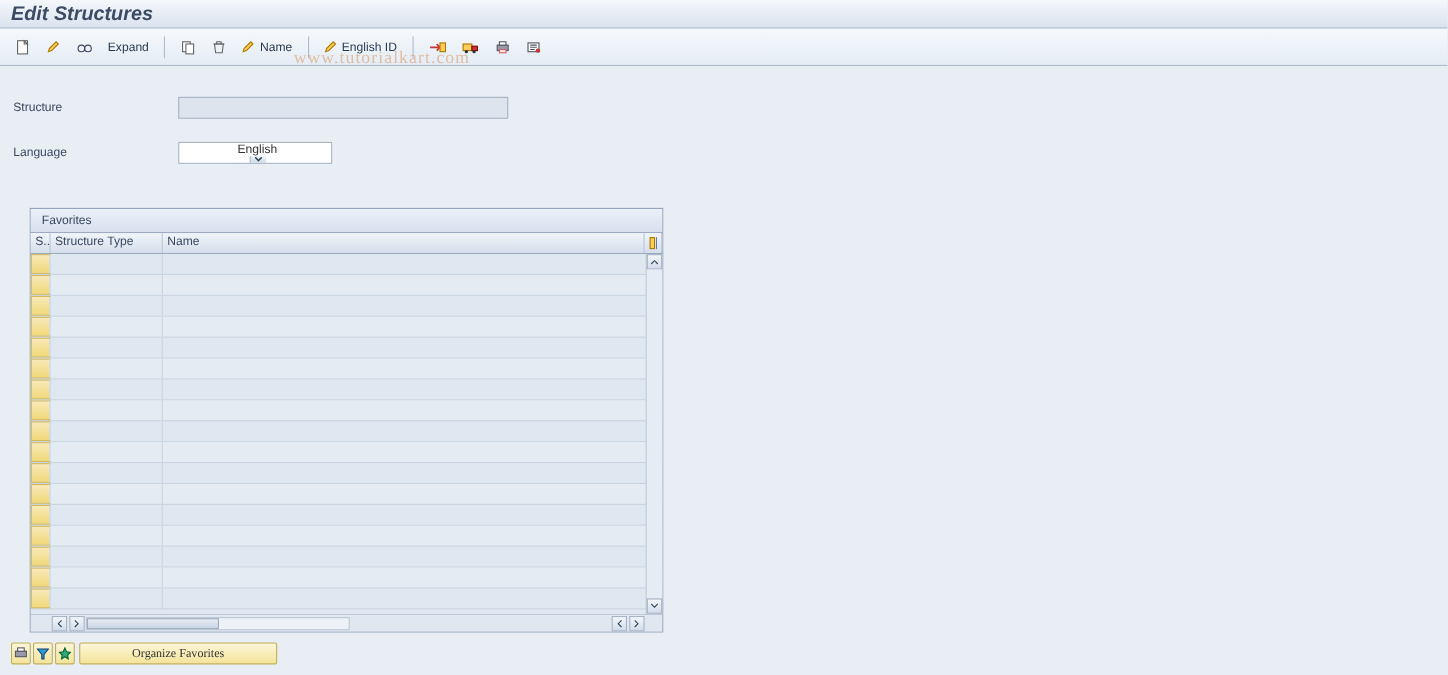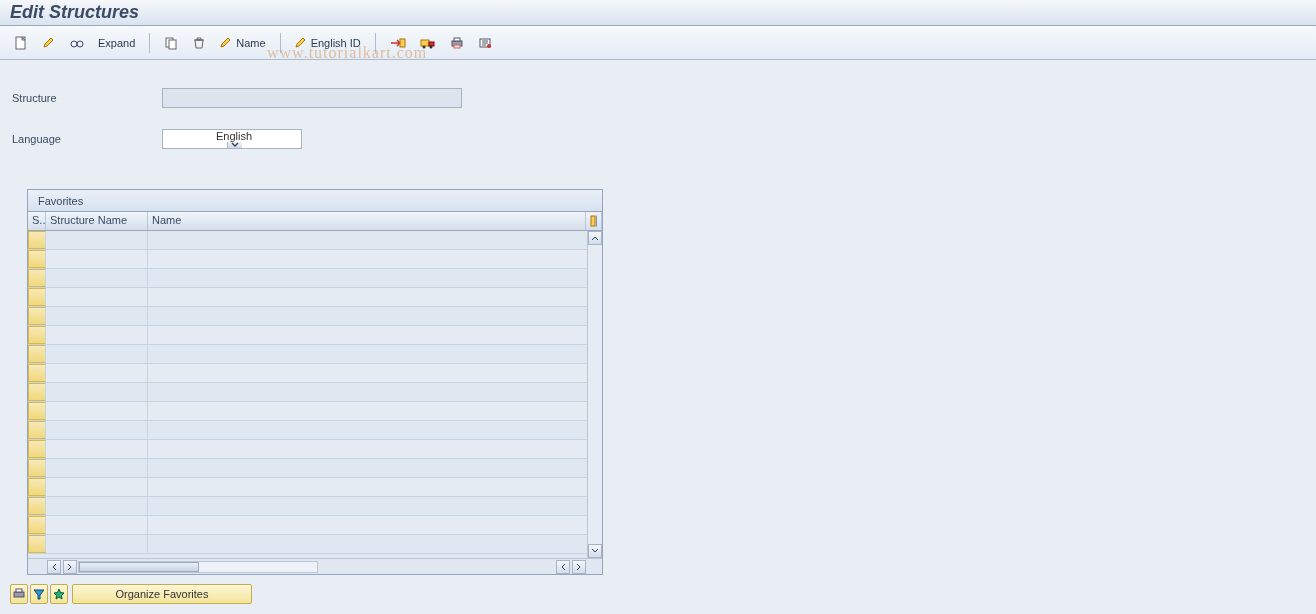--- a/index.html
+++ b/index.html
@@ -201,20 +201,21 @@
   }
   .hscroll-bar .hfill { flex:1; }
 
   .bottom-bar {
     position: absolute;
     left: 10px;
     bottom: 10px;
     display: flex;
     align-items: center;
     gap: 2px;
+    font-family: Liberation Serif, serif;
   }
   .icon-btn {
     width: 18px; height: 20px;
     background: linear-gradient(#fdf6d8,#f3e49a);
     border: 1px solid #c5ad4f;
     display:flex;align-items:center;justify-content:center;
     cursor:pointer;
     border-radius:2px;
   }
   .long-btn {
@@ -345,21 +346,21 @@
       </span>
     </div>
   </div>
 </div>
 
 <div class="table-ctr">
   <div class="table-title">Favorites</div>
   <div class="grid">
     <div class="grid-head">
       <div class="col col-s head">S..</div>
-      <div class="col col-type">Structure Name</div>
+      <div class="col col-type">Structure Type</div>
       <div class="col col-name">Name</div>
       <div class="col col-cfg">
         <svg width="12" height="12">
             <rect x="1" y="1" width="4" height="10" fill="#fc5" stroke="#a70"></rect>
             <rect x="7" y="1" width="4" height="10" fill="#39c" stroke="#147"></rect>
           </svg>
       </div>
     </div>
     <div class="grid-body" id="grid-body">
         <div class="grid-row">

